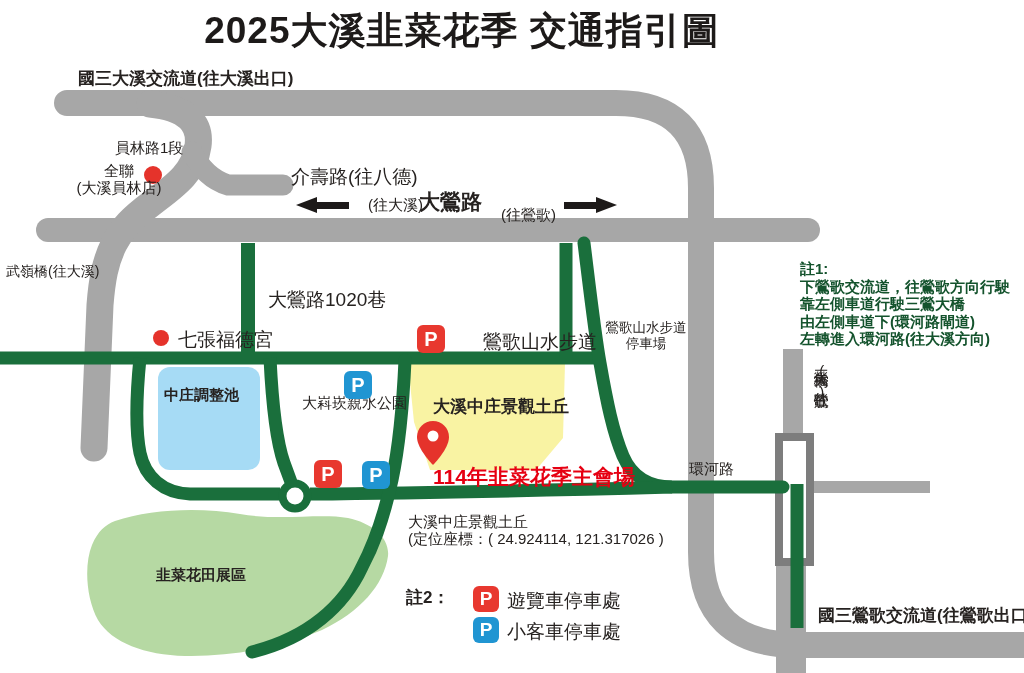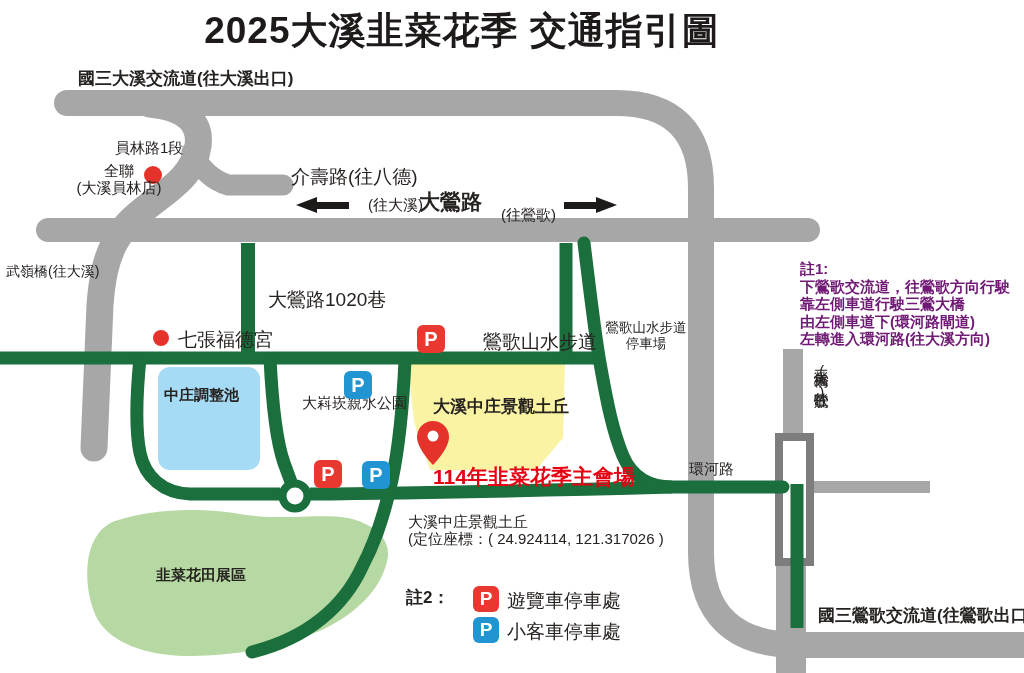--- a/index.html
+++ b/index.html
@@ -5,21 +5,21 @@
   html,body{margin:0;padding:0;background:#ffffff;}
   #stage{position:relative;width:1024px;height:673px;background:#fff;overflow:hidden;
          font-family:"Liberation Sans","DejaVu Sans",sans-serif;color:#262220;}
   #stage svg{position:absolute;left:0;top:0;}
   .lbl{position:absolute;white-space:nowrap;line-height:1.15;}
   .t14{font-size:14px;} .t15{font-size:15px;} .t16{font-size:19px;}
   .t17{font-size:17px;} .t19{font-size:15px;font-weight:600;} .t21{font-size:21px;font-weight:700;}
   .center{text-align:center;white-space:normal;}
   #title{position:absolute;left:0;top:6px;width:924px;text-align:center;
          font-size:37px;font-weight:700;color:#1d1a19;letter-spacing:1px;}
-  .red-note{color:#701a75;font-size:15px;line-height:17.5px;font-weight:600;}
+  .red-note{color:#14532d;font-size:15px;line-height:17.5px;font-weight:600;}
   .venue{color:#e60012;font-weight:700;font-size:21px;}
   .vertical{writing-mode:vertical-rl;text-orientation:upright;letter-spacing:1px;}
   .p-icon{position:absolute;border-radius:6px;display:flex;align-items:center;justify-content:center;
           color:#fff;font-weight:700;font-family:"Liberation Sans",sans-serif;}
   .p-blue{background:#2095d2;} .p-red{background:#e8382f;}
   .p-big{width:28px;height:28px;font-size:20px;}
   .p-leg{width:26px;height:26px;font-size:19px;}
   .arrow{position:absolute;display:flex;align-items:center;}
   .arrow .bar{width:32px;height:7px;background:#1d1a19;}
   .tri-l{width:0;height:0;border-top:8px solid transparent;border-bottom:8px solid transparent;

